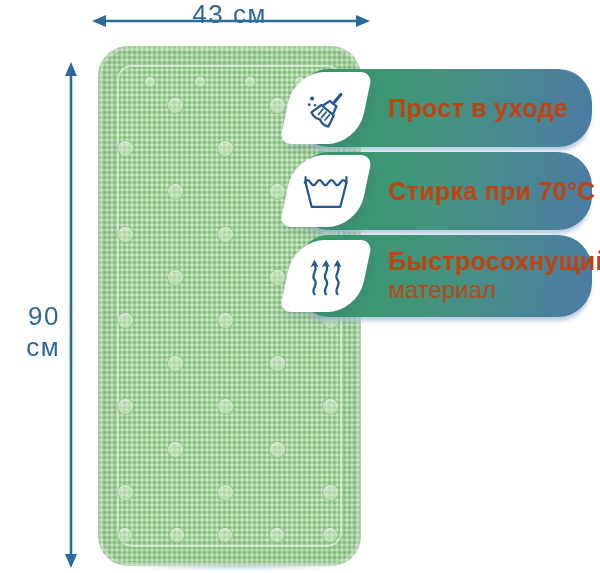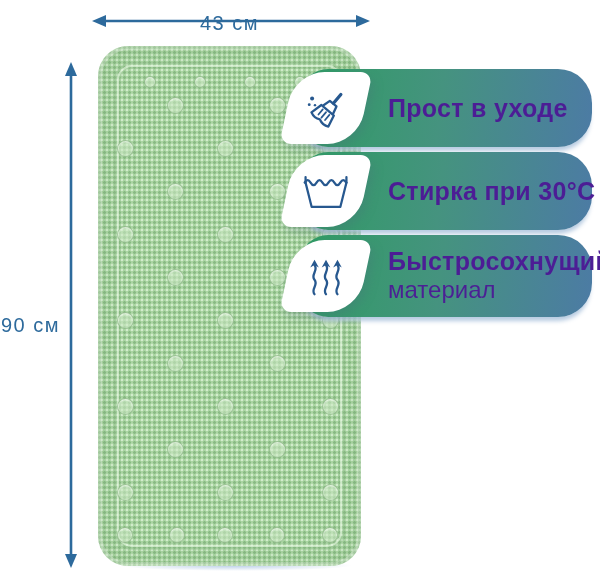--- a/index.html
+++ b/index.html
@@ -46,23 +46,22 @@
   }
   .mat-ground-shadow{
     position:absolute;left:118px;top:560px;width:235px;height:11px;border-radius:50%;
     background:radial-gradient(ellipse at center, rgba(120,160,210,.5), rgba(120,160,210,0) 70%);
     z-index:0;
   }
 
   
   .dim-label{
     color:var(--dimension-blue);
-    font-size:20px;letter-spacing:1.5px;
+    font-size:26px;letter-spacing:1.5px;
     z-index:2;
-    margin-top:13px;
   }
   .dim-top-label{position:absolute;left:98px;top:-1px;width:263px;text-align:center}
   .dim-left-label{position:absolute;left:0;top:301px;width:60px;text-align:right}
   svg.harrow{position:absolute;left:92px;top:13px;z-index:2}
   svg.varrow{position:absolute;left:62px;top:62px;z-index:2}
   .arrow-stroke{stroke:var(--dimension-blue);stroke-width:2.6}
   .arrow-fill{fill:var(--dimension-blue)}
 
   
   .badge{position:absolute;left:300px;width:292px;height:78px;z-index:3}
@@ -83,21 +82,21 @@
     box-shadow:4px 5px 10px rgba(80,105,130,.28);
     display:flex;align-items:center;justify-content:center;
   }
   .b3 .diamond{top:5px}
   .diamond svg{transform:skewX(12deg)}
   .icon-stroke{fill:none;stroke:var(--icon-blue);stroke-width:2.4;stroke-linecap:round;stroke-linejoin:round}
   .icon-fill{fill:var(--icon-blue);stroke:none}
   .label{
     position:absolute;left:88px;right:12px;top:0;bottom:0;
     display:flex;flex-direction:column;justify-content:center;
-    color:#4c1d95;
+    color:#c2410c;
   }
   .label .t{font-size:25px;font-weight:700;line-height:1.14;white-space:nowrap;letter-spacing:.3px}
   .label .s{font-size:24px;font-weight:400;line-height:1.2;opacity:.97}
   .label .s:empty{display:none}
 </style>
 </head>
 <body>
 
 <div class="stage">
 
@@ -179,21 +178,21 @@
   <div class="badge b2">
     <div class="pill"></div>
     <div class="diamond">
       <svg width="52" height="44" viewBox="0 0 56 46">
         <path class="icon-stroke" d="M6 14 v-6 M50 14 v-6"></path>
         <path class="icon-stroke" d="M6 14 L12.5 40 H43.5 L50 14"></path>
         <path class="icon-stroke" d="M5 14 q3.2 -5.5 6.4 0 t6.4 0 t6.4 0 t6.4 0 t6.4 0 t6.4 0 t6.4 0"></path>
       </svg>
     </div>
     <div class="label">
-      <div class="t">Стирка при 30°C</div>
+      <div class="t">Стирка при 70°C</div>
 
     </div>
   </div>
 
   <div class="badge b3">
     <div class="pill"></div>
     <div class="diamond">
       <svg width="46" height="44" viewBox="0 0 48 46">
         <g>
           <path class="icon-stroke" d="M12 42 C7.5 37 16.5 32.5 12 27 C7.5 21.5 16.5 17 12 11.5"></path>

